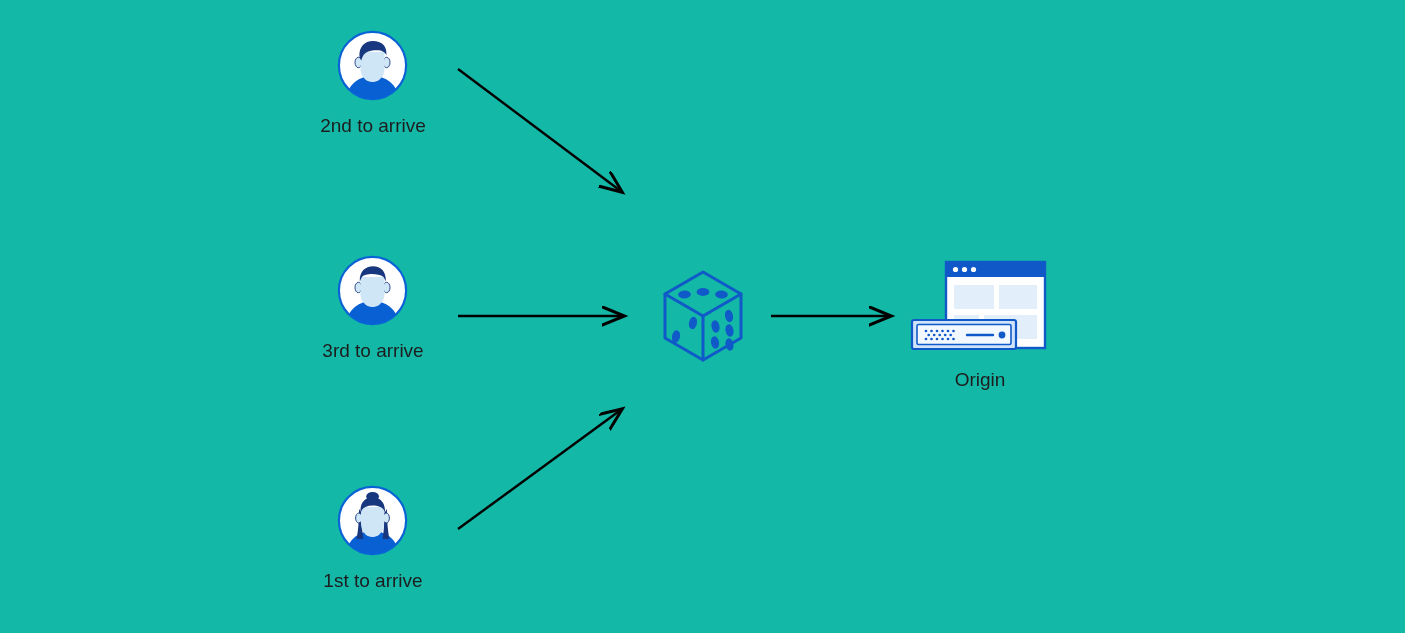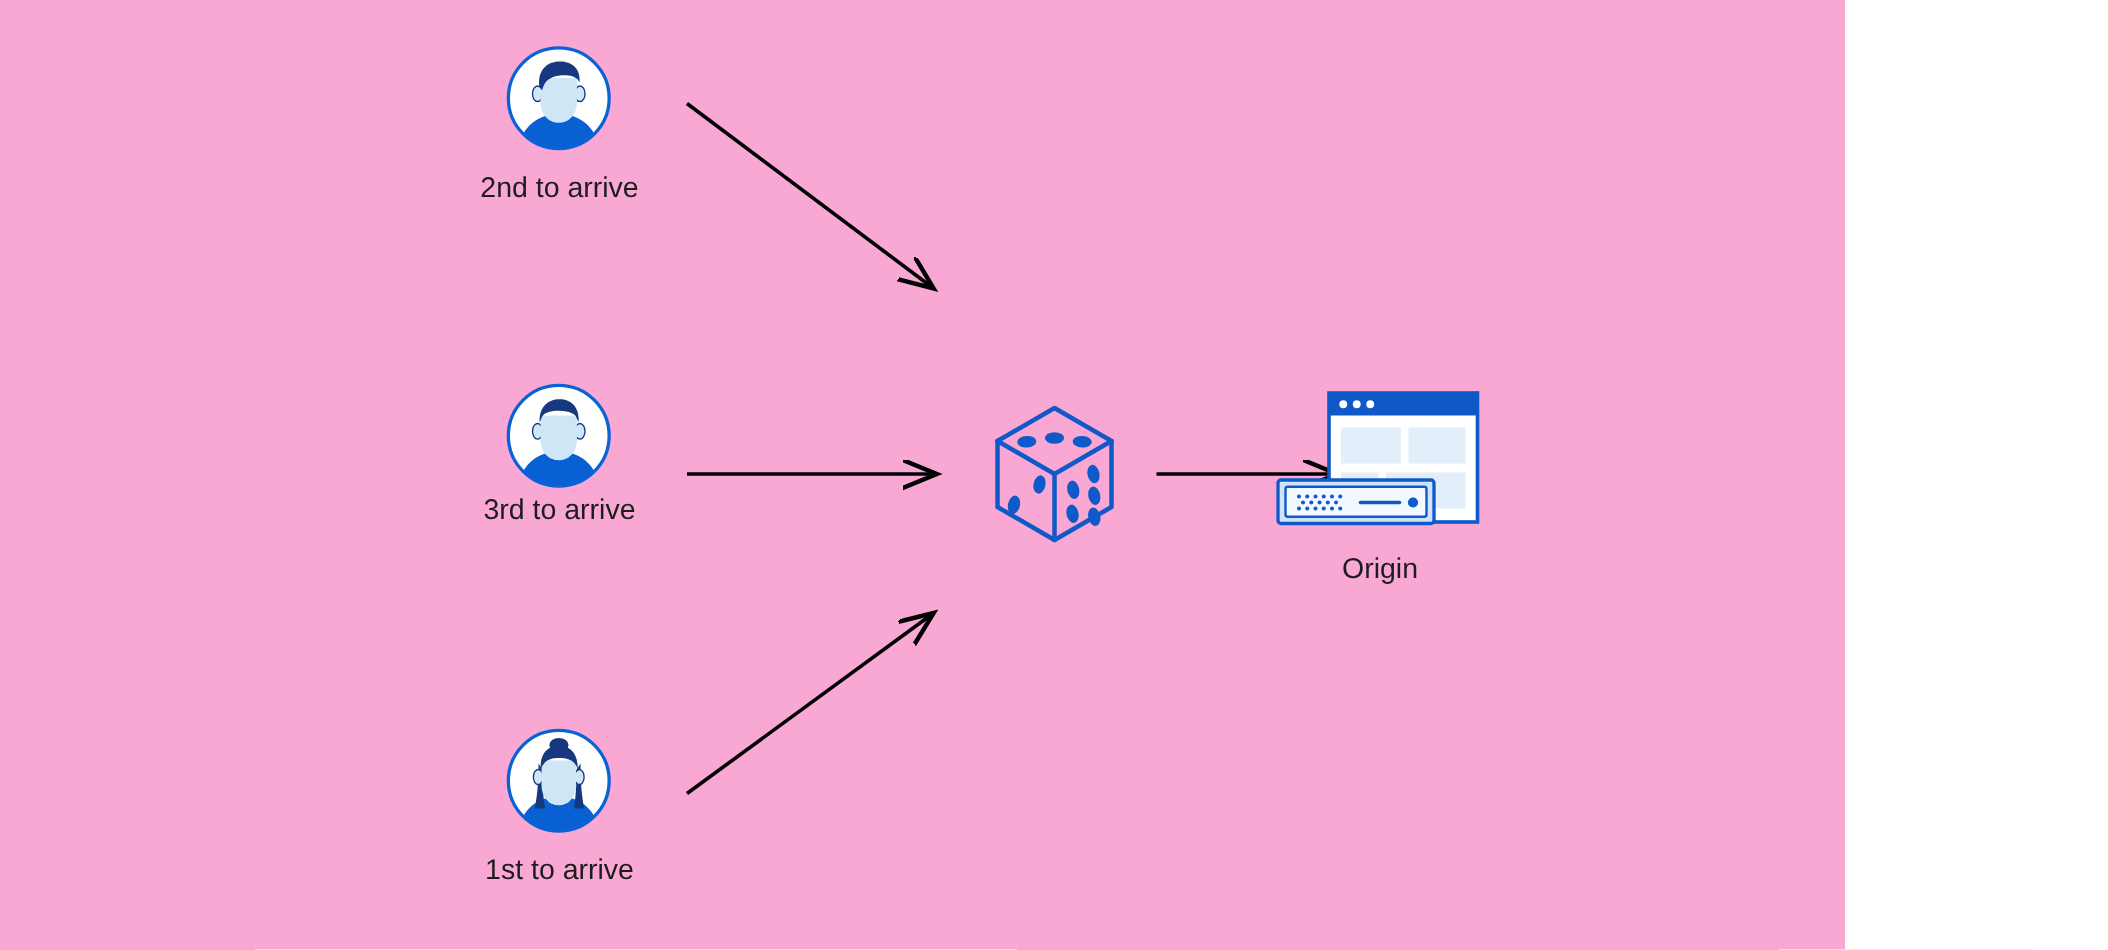--- a/index.html
+++ b/index.html
@@ -6,23 +6,23 @@
     margin: 0;
     padding: 0;
     background: #ffffff;
   }
   body {
     font-family: "Liberation Sans", sans-serif;
     -webkit-font-smoothing: antialiased;
   }
   #canvas {
     position: relative;
-    width: 1230px;
+    width: 1405px;
     height: 633px;
-    background: #f9a8d4;
+    background: #14b8a6;
     overflow: hidden;
   }
   .node {
     position: absolute;
   }
   .node-label {
     position: absolute;
     width: 260px;
     text-align: center;
     font-size: 19px;
@@ -119,21 +119,21 @@
         <path d="M25.4,24 h24.2 v16.5 c0,7.8 -5.4,13.4 -12.1,13.4
                  c-6.7,0 -12.1,-5.6 -12.1,-13.4 Z" fill="#cfe6f7"></path>
 
         <path d="M24.8,28.6 C24.2,18.4 30.4,13.2 38.0,13.2
                  C45.8,13.2 51.4,18.4 50.8,28.6
                  L48.6,24.0 C46.0,21.6 41.2,20.9 37.0,20.9
                  C32.6,20.9 28.4,21.8 26.6,24.4 Z" fill="#17377f"></path>
       </g>
       <circle cx="37.5" cy="37.5" r="33.6" fill="none" stroke="#0a63d6" stroke-width="2.2"></circle>
     </svg>
-    <div class="node-label" style="left:-92px; top:76px;">3rd to arrive</div>
+    <div class="node-label" style="left:-92px; top:86px;">3rd to arrive</div>
   </div>
 
   <div class="node avatar-wrap" style="left:335px; top:483px;">
     <svg width="75" height="75" viewBox="0 0 75 75">
       <defs>
         <clipPath id="clipC">
             <circle cx="37.5" cy="37.5" r="33.6"></circle>
           </clipPath>
       </defs>
       <circle cx="37.5" cy="37.5" r="33.6" fill="#ffffff"></circle>
@@ -186,21 +186,21 @@
       <g fill="#1059c8">
         <ellipse cx="69.0" cy="48.0" rx="4.0" ry="6.2" transform="rotate(-12 69 48)"></ellipse>
         <ellipse cx="55.5" cy="58.5" rx="4.0" ry="6.2" transform="rotate(-12 55.5 58.5)"></ellipse>
         <ellipse cx="69.5" cy="62.5" rx="4.0" ry="6.2" transform="rotate(-12 69.5 62.5)"></ellipse>
         <ellipse cx="55.0" cy="74.5" rx="4.0" ry="6.2" transform="rotate(-12 55 74.5)"></ellipse>
         <ellipse cx="69.5" cy="76.5" rx="4.0" ry="6.2" transform="rotate(-12 69.5 76.5)"></ellipse>
       </g>
     </svg>
   </div>
 
-  <div class="node origin-wrap" style="left:848px; top:258px;">
+  <div class="node origin-wrap" style="left:908px; top:258px;">
     <svg width="145" height="105" viewBox="0 0 145 105">
 
       <g>
         <rect x="38" y="4" width="99" height="86" fill="#ffffff" stroke="#1059c8" stroke-width="2.4"></rect>
         <rect x="38" y="4" width="99" height="15" fill="#1058c8"></rect>
         <circle cx="47.5" cy="11.5" r="2.6" fill="#ffffff"></circle>
         <circle cx="56.5" cy="11.5" r="2.6" fill="#ffffff"></circle>
         <circle cx="65.5" cy="11.5" r="2.6" fill="#ffffff"></circle>
 
         <rect x="46" y="27" width="40" height="24" fill="#e3eefb"></rect>

